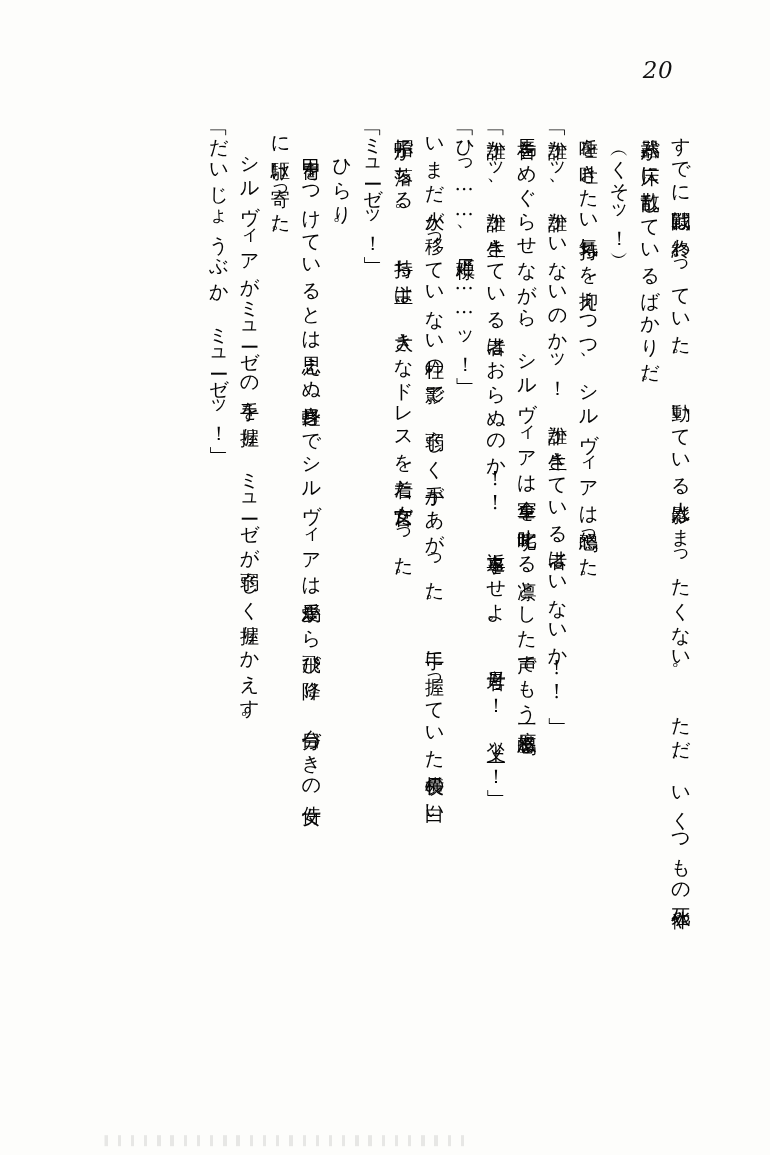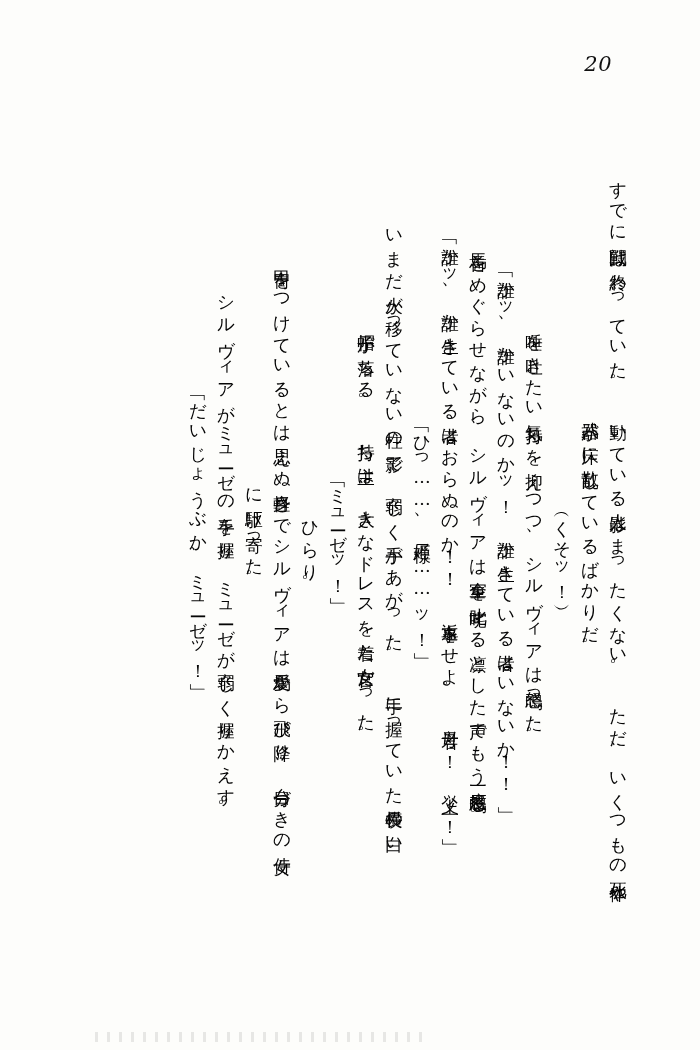--- a/index.html
+++ b/index.html
@@ -12,21 +12,20 @@
     height: 1050px;
     overflow: hidden;
     font-family: "DejaVu Serif", "Liberation Serif", serif;
     color: #000000;
     position: relative;
   }
   .page {
     position: absolute;
     inset: 0;
     background: #fdfdfb;
-    text-align: center;
   }
   
   .page-number {
     position: absolute;
     top: 52px;
     right: 88px;
     font-family: "DejaVu Serif", "Liberation Serif", serif;
     font-size: 21px;
     font-style: italic;
     color: #111;

